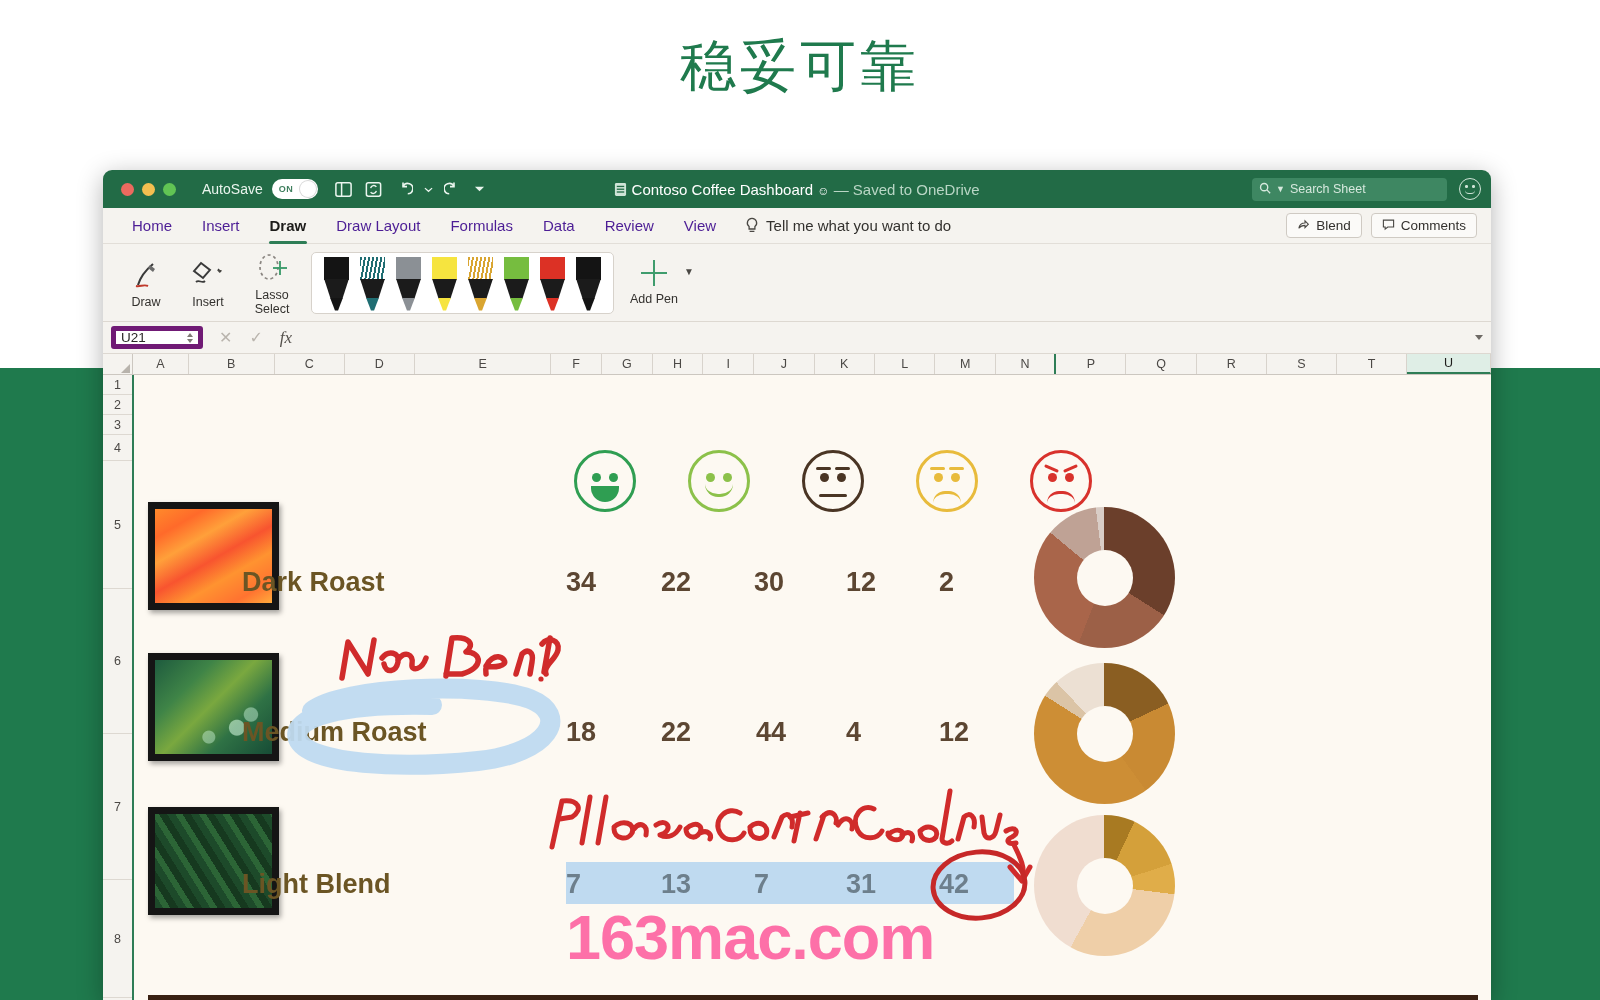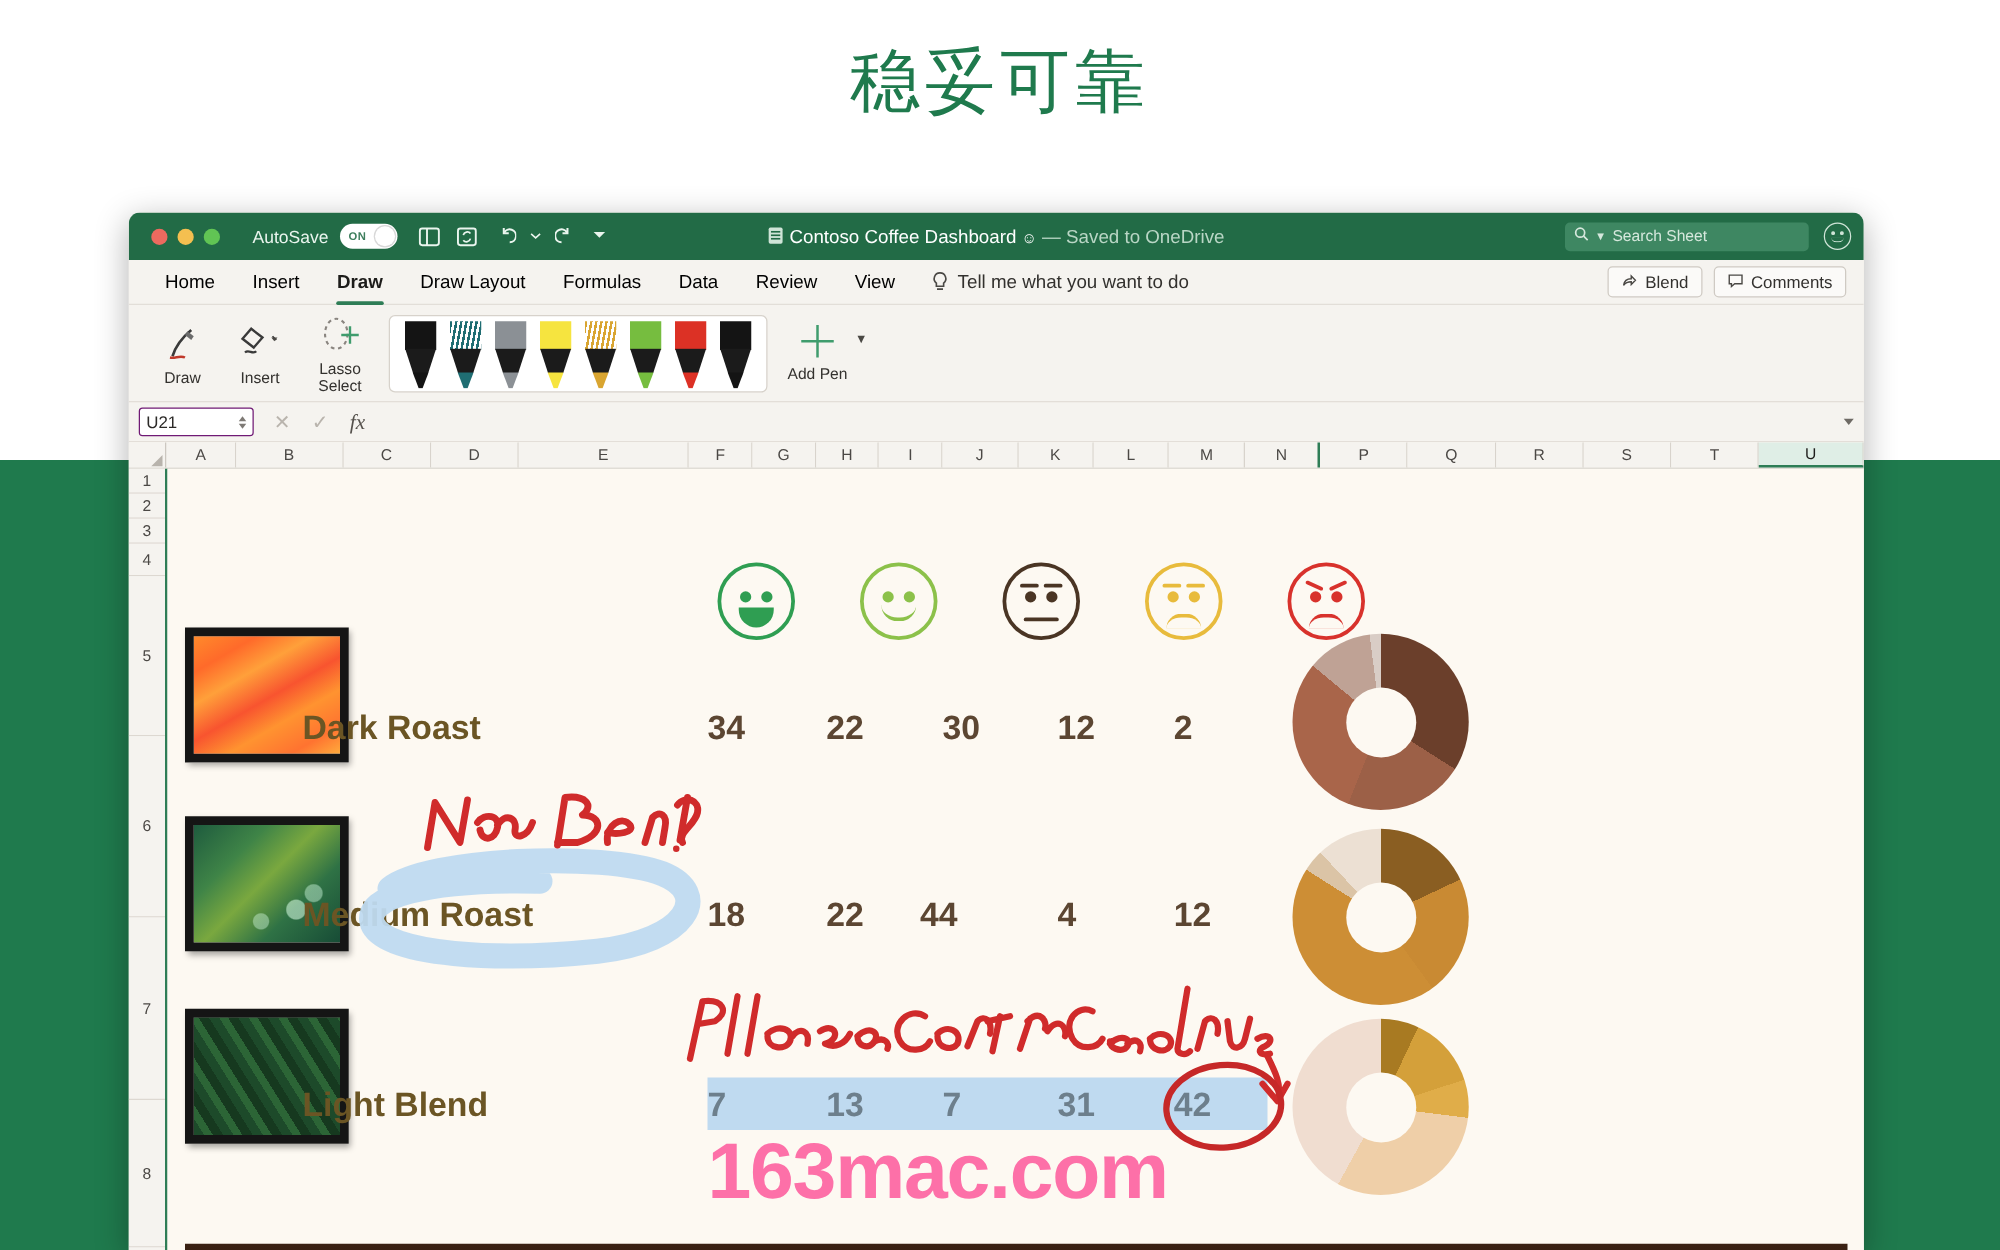--- a/index.html
+++ b/index.html
@@ -62,21 +62,21 @@
   .smiley-btn::before,.smiley-btn::after{content:"";position:absolute;width:2.6px;height:2.6px;
     border-radius:50%;background:#cfe4d7;top:6px;} .smiley-btn::before{left:5px;} .smiley-btn::after{right:5px;}
   .smiley-btn i{position:absolute;left:5px;right:5px;bottom:5px;height:4px;border-bottom:1.8px solid #cfe4d7;
     border-radius:0 0 7px 7px;}
 
   
   .tabrow{
     height:36px; background:#f5f3ef; display:flex; align-items:center;
     padding:0 14px; gap:0; border-bottom:1px solid #e2ded8; position:relative;
   }
-  .tab{ font-size:15px; color:#000000; padding:0 15px; line-height:36px; position:relative; }
+  .tab{ font-size:15px; color:#4c1d95; padding:0 15px; line-height:36px; position:relative; }
   .tab.active{ font-weight:bold; color:#1d1c1a; }
   .tab.active::after{ content:""; position:absolute; left:14px; right:14px; bottom:0;
     height:2.5px; background:#2e7d56; border-radius:2px;}
   .tellme{ display:flex;align-items:center;gap:7px;margin-left:14px;font-size:15px;color:#33312e;}
   .bulb{ width:14px;height:18px;position:relative;}
   .right-actions{ margin-left:auto; display:flex; gap:9px; }
   .pill{
     border:1px solid #cfcac3; background:#fbfaf8; border-radius:4px; height:25px;
     display:flex;align-items:center;gap:6px;padding:0 10px;font-size:13.5px;color:#33312e;
   }
@@ -103,21 +103,21 @@
   .plusg::before,.plusg::after{content:"";position:absolute;background:#3f9c6d;}
   .plusg::before{left:12px;top:0;width:2px;height:26px;}
   .plusg::after{top:12px;left:0;height:2px;width:26px;}
 
   
   .formulabar{
     height:32px; background:#f5f3ef; display:flex; align-items:center;
     padding:0 8px; gap:0; border-bottom:1px solid #ddd8d1;
   }
   .namebox{
-    width:92px;height:23px;background:#fff;border:1px solid #701a75;border-radius:3px;
+    width:92px;height:23px;background:#fff;border:5px solid #701a75;border-radius:3px;
     display:flex;align-items:center;justify-content:space-between;padding:0 5px;font-size:13.5px;color:#2c2a28;
   }
   .spin{ display:flex;flex-direction:column;gap:2px;}
   .spin i{ border-left:3.5px solid transparent;border-right:3.5px solid transparent;}
   .spin i.u{ border-bottom:4px solid #7e7a75;} .spin i.d{ border-top:4px solid #7e7a75;}
   .fb-icons{ display:flex;align-items:center;gap:17px;margin-left:16px;color:#b9b4ad;font-size:16px;}
   .fx{ font-style:italic; font-family:"Liberation Serif",serif; color:#55514c; font-size:17px;}
   .fb-input{ flex:1; height:23px; margin-left:14px; }
   .fb-caret{ margin-left:auto; border-left:4.5px solid transparent;border-right:4.5px solid transparent;
     border-top:5px solid #6e6a65;}
@@ -498,21 +498,21 @@
         <div class="hl-strip" style="left:432px;top:487px;width:448px;height:42px;"></div>
 
         <div class="numcell" style="left:432px;top:192px">34</div>
         <div class="numcell" style="left:527px;top:192px">22</div>
         <div class="numcell" style="left:620px;top:192px">30</div>
         <div class="numcell" style="left:712px;top:192px">12</div>
         <div class="numcell" style="left:805px;top:192px">2</div>
 
         <div class="numcell" style="left:432px;top:342px">18</div>
         <div class="numcell" style="left:527px;top:342px">22</div>
-        <div class="numcell" style="left:602px;top:342px">44</div>
+        <div class="numcell" style="left:622px;top:342px">44</div>
         <div class="numcell" style="left:712px;top:342px">4</div>
         <div class="numcell" style="left:805px;top:342px">12</div>
 
         <div class="numcell light" style="left:432px;top:494px">7</div>
         <div class="numcell light" style="left:527px;top:494px">13</div>
         <div class="numcell light" style="left:620px;top:494px">7</div>
         <div class="numcell light" style="left:712px;top:494px">31</div>
         <div class="numcell light" style="left:805px;top:494px">42</div>
 
         <div class="donut" id="donut0" style="left: 900px; top: 132px; background: conic-gradient(rgb(107, 63, 43) 0deg, rgb(107, 63, 43) 122.4deg, rgb(156, 96, 71) 122.4deg, rgb(156, 96, 71) 201.6deg, rgb(169, 101, 74) 201.6deg, rgb(169, 101, 74) 309.6deg, rgb(191, 162, 149) 309.6deg, rgb(191, 162, 149) 352.8deg, rgb(217, 205, 198) 352.8deg, rgb(217, 205, 198) 360deg);"></div>

